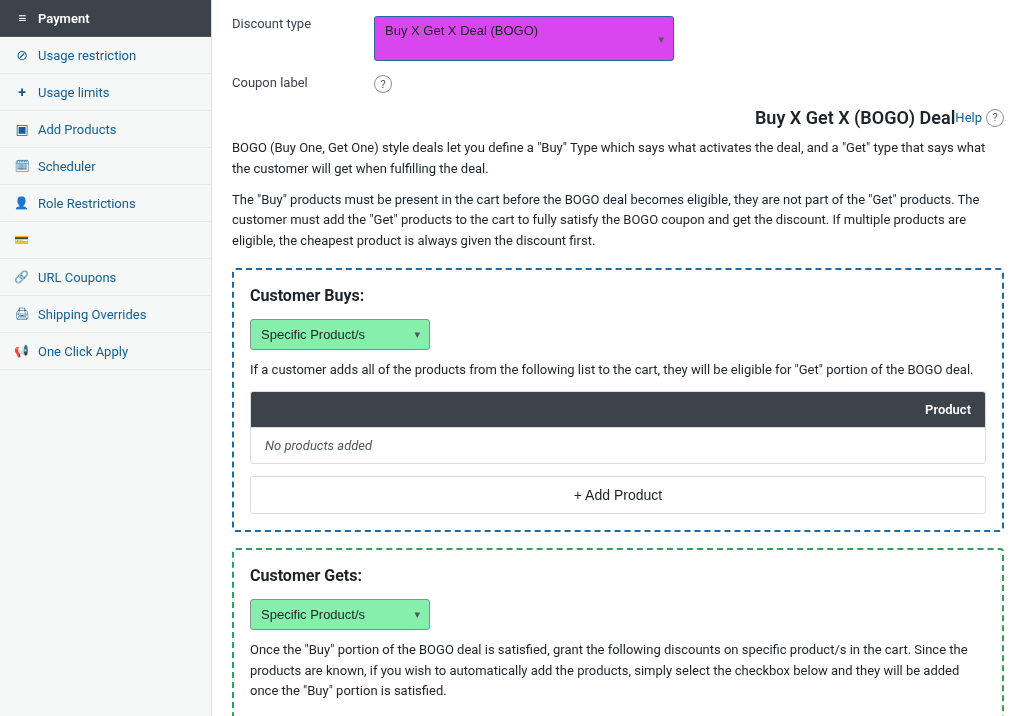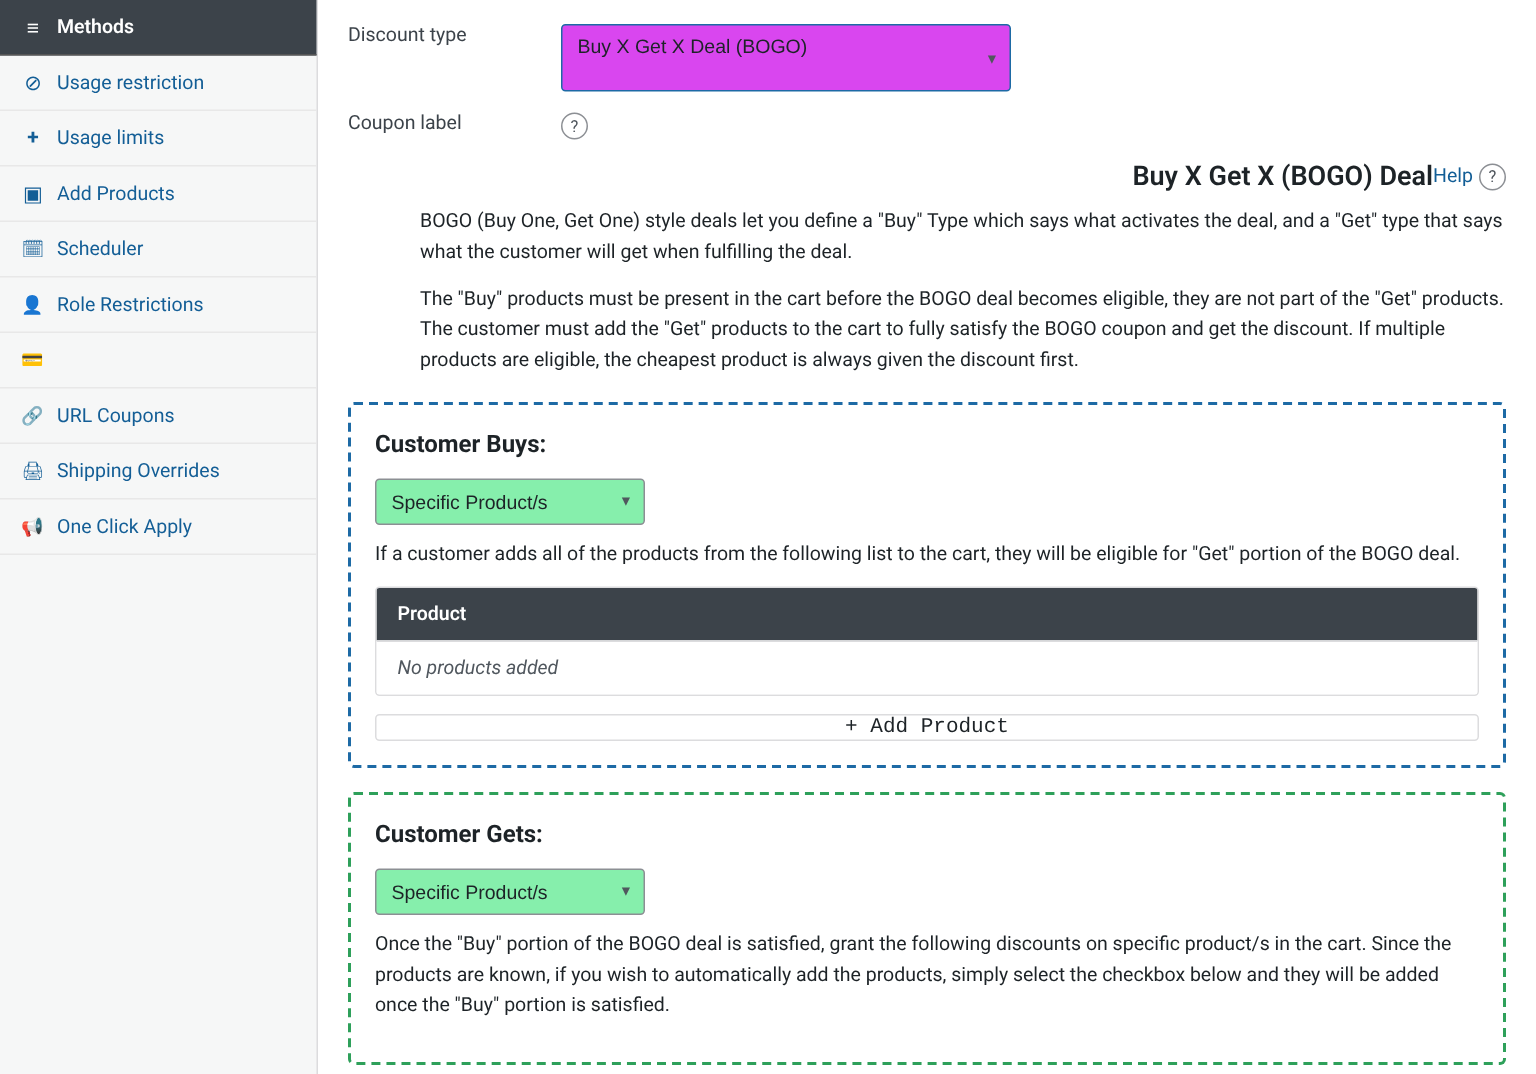--- a/index.html
+++ b/index.html
@@ -131,21 +131,20 @@
       cursor: pointer;
       display: flex;
       align-items: center;
       gap: 4px;
     }
     .description-text {
       font-size: 13px;
       color: #1d2327;
       line-height: 1.6;
       margin-bottom: 10px;
-      margin-left: 48px;
     }
     
     .bogo-box {
       border: 2px dashed #1d6aa5;
       border-radius: 4px;
       padding: 16px;
       margin-bottom: 16px;
       background: #fff;
     }
     .bogo-box.green {
@@ -191,20 +190,21 @@
     .product-table-header {
       display: flex;
       background: #3c434a;
       color: #fff;
       font-size: 13px;
       font-weight: 600;
     }
     .product-table-header .col-product {
       flex: 1;
       padding: 10px 14px;
+      text-align: right;
     }
     .product-table-header .col-qty {
       width: 120px;
       padding: 10px 14px;
     }
     .product-table-row {
       display: flex;
       border-top: 1px solid #dcdcde;
       background: #fff;
     }
@@ -219,40 +219,40 @@
       width: 120px;
       padding: 10px 14px;
     }
     
     .add-product-btn {
       display: flex;
       align-items: flex-start;
       justify-content: center;
       gap: 6px;
       width: 100%;
+      padding: 10px;
       border: 1px solid #dcdcde;
       border-radius: 3px;
       background: #fff;
       color: #1d2327;
       font-size: 14px;
       font-weight: 500;
       cursor: pointer;
-      font-family: Liberation Mono, monospace;
     }
   </style>
 </head>
 <body>
 
 <div class="layout">
 
   <div class="sidebar">
 
     <div class="sidebar-item general">
       <span class="sidebar-icon">≡</span>
-      <span>Methods</span>
+      <span>Payment</span>
     </div>
 
     <div class="sidebar-item">
       <span class="sidebar-icon" style="color:#135e96;">⊘</span>
       <span>Usage restriction</span>
     </div>
 
     <div class="sidebar-item">
       <span class="sidebar-icon" style="color:#135e96; font-weight:700;">+</span>
       <span>Usage limits</span>

